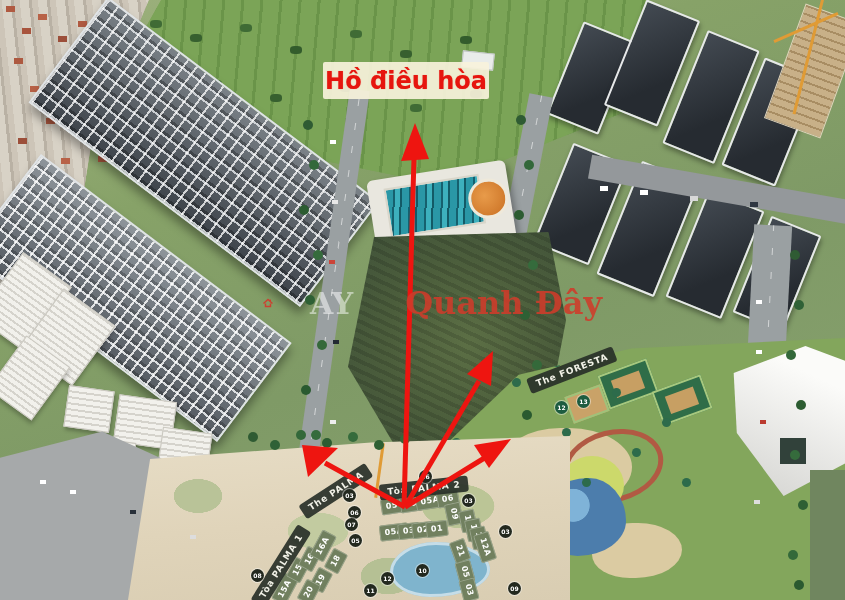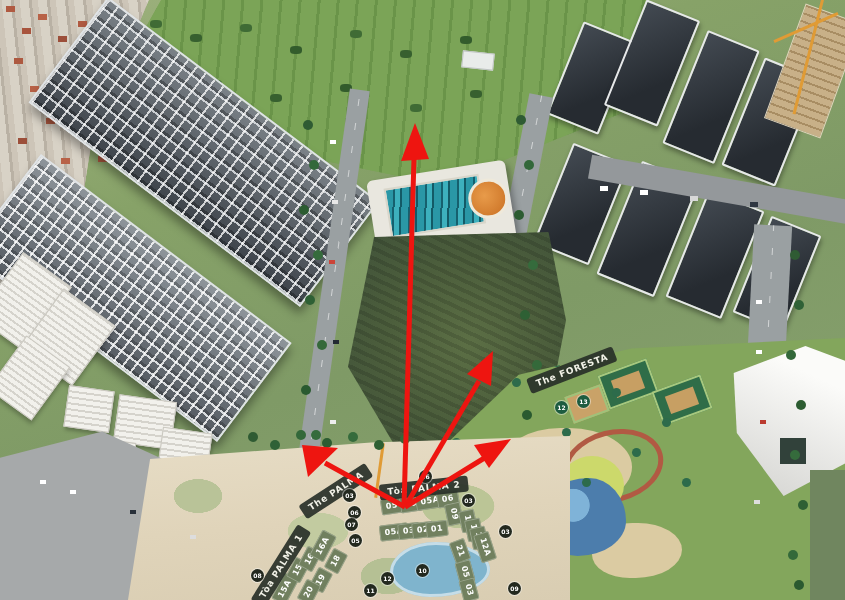--- a/index.html
+++ b/index.html
@@ -220,21 +220,33 @@
       <polygon points="415,123 401,161 429,159" stroke="none"></polygon>
       <line x1="405" y1="507" x2="479" y2="381"></line>
       <polygon points="493,351 491,386 467,374" stroke="none"></polygon>
       <line x1="405" y1="507" x2="486" y2="457"></line>
       <polygon points="511,439 489,468 474,445" stroke="none"></polygon>
       <line x1="405" y1="507" x2="325" y2="463"></line>
       <polygon points="302,445 338,448 308,477" stroke="none"></polygon>
     </g>
   </svg>
 
-
+  <div class="abs lakelabel">
+    <span>Hồ điều hòa</span>
+  </div>
+
+  <div class="abs watermark">
+    <svg width="30" height="30" viewBox="0 0 24 24" style="opacity:.9;">
+      <path d="M3 13 L12 5 L21 13" stroke="#d4382b" stroke-width="3" fill="none"></path>
+      <rect x="15" y="5" width="3" height="4" fill="#d4382b"></rect>
+      <path d="M7 13 v6 h10 v-6" stroke="#d4382b" stroke-width="3" fill="none"></path>
+    </svg>
+    <span class="wm-faint">AY</span>
+    <span class="wm-brand">Quanh Đây</span>
+  </div>
 
   <div class="badge" style="left:336px;top:491px;transform:translate(-50%,-50%) rotate(-33deg);">The PALMA</div>
   <div class="badge" style="left:424px;top:488px;transform:translate(-50%,-50%) rotate(-6deg);">Tòa PALMA 2</div>
   <div class="badge" style="left:281px;top:566px;transform:translate(-50%,-50%) rotate(-58deg);">Tòa PALMA 1</div>
   <div class="badge" style="left:572px;top:370px;transform:translate(-50%,-50%) rotate(-21deg);">The FORESTA</div>
 
   <div class="blk" style="left:392px;top:506px;transform:translate(-50%,-50%) rotate(-9deg);">05</div>
   <div class="blk" style="left:411px;top:504px;transform:translate(-50%,-50%) rotate(-9deg);">06</div>
   <div class="blk" style="left:430px;top:501px;transform:translate(-50%,-50%) rotate(-9deg);">05A</div>
   <div class="blk" style="left:448px;top:499px;transform:translate(-50%,-50%) rotate(-9deg);">06</div>

